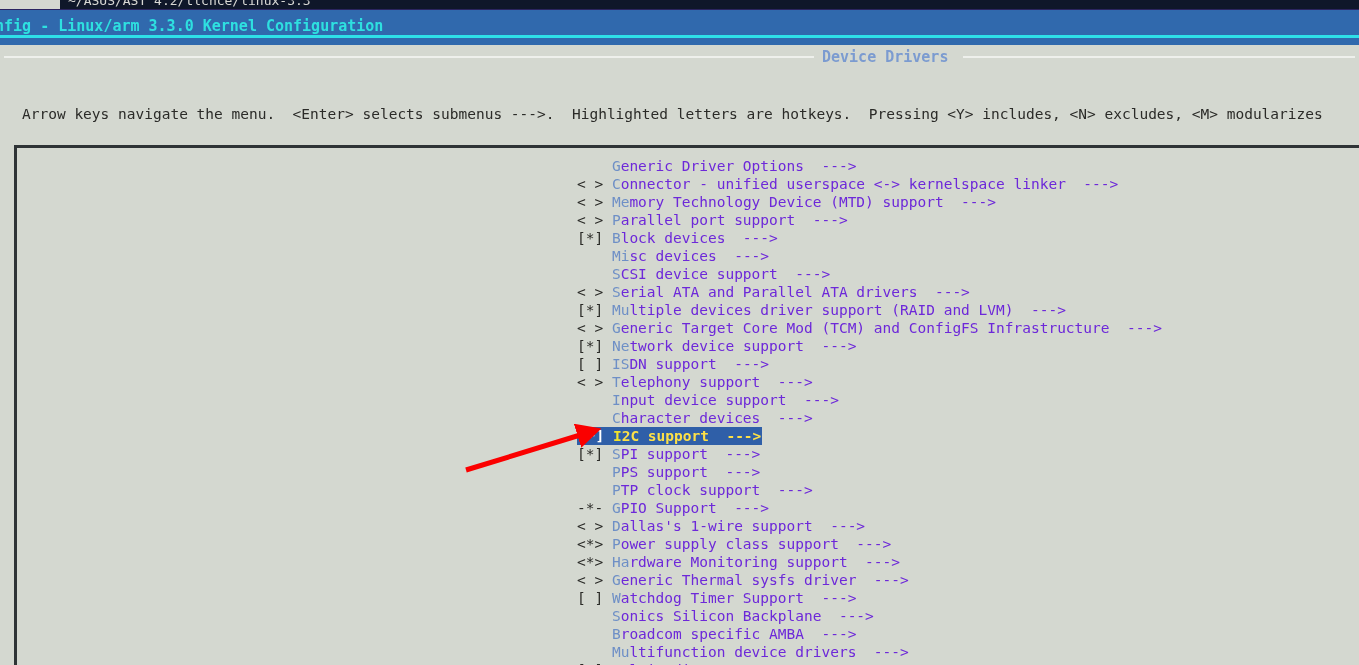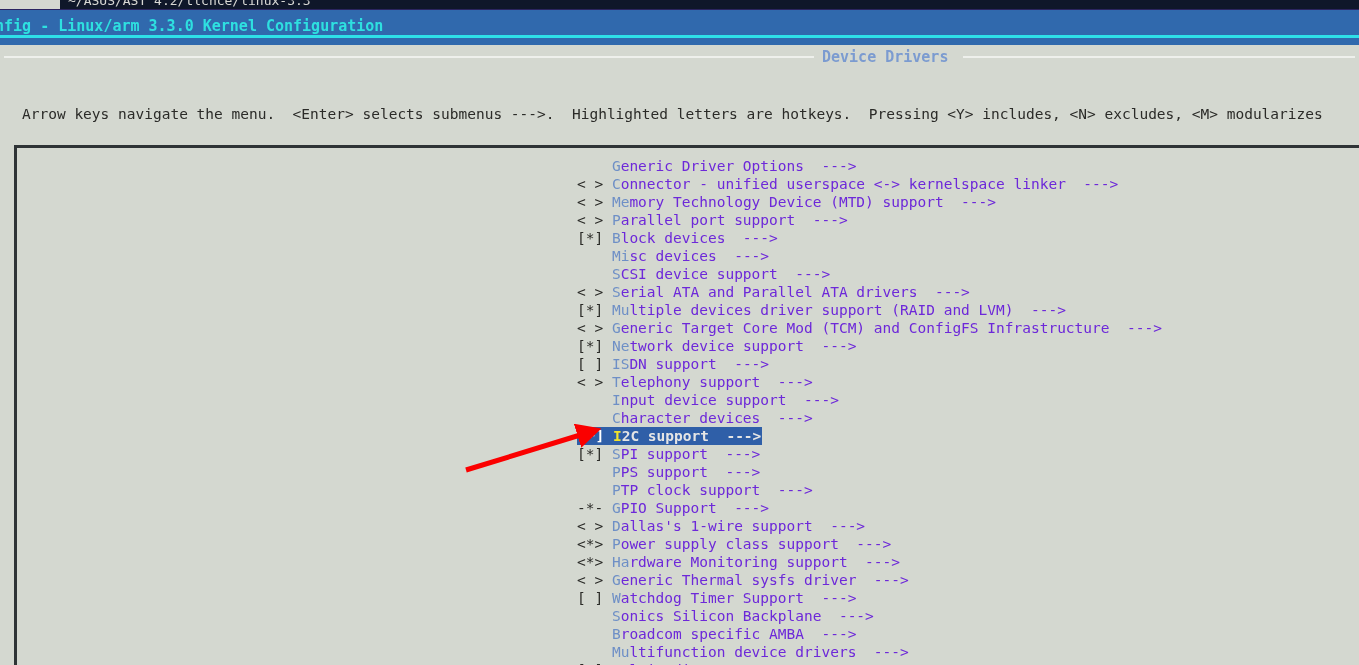--- a/index.html
+++ b/index.html
@@ -141,21 +141,21 @@
   }
   .menu-row.selected .inner {
     background: #2f5fa8;
     display: inline-block;
     padding: 0 1px;
     color: #ffffff;
     font-weight: bold;
   }
   .menu-row.selected .tag  { color: #ffffff; font-weight: bold; }
   .menu-row.selected .hot  { color: #f2e42c; font-weight: bold; }
-  .menu-row.selected .lbl  { color: #e5e5e5; font-weight: bold; }
+  .menu-row.selected .lbl  { color: #fde047; font-weight: bold; }
 
   
   #annot-arrow {
     position: absolute;
     left: 0; top: 0;
     width: 1359px; height: 665px;
     pointer-events: none;
   }
 </style>
 </head>

